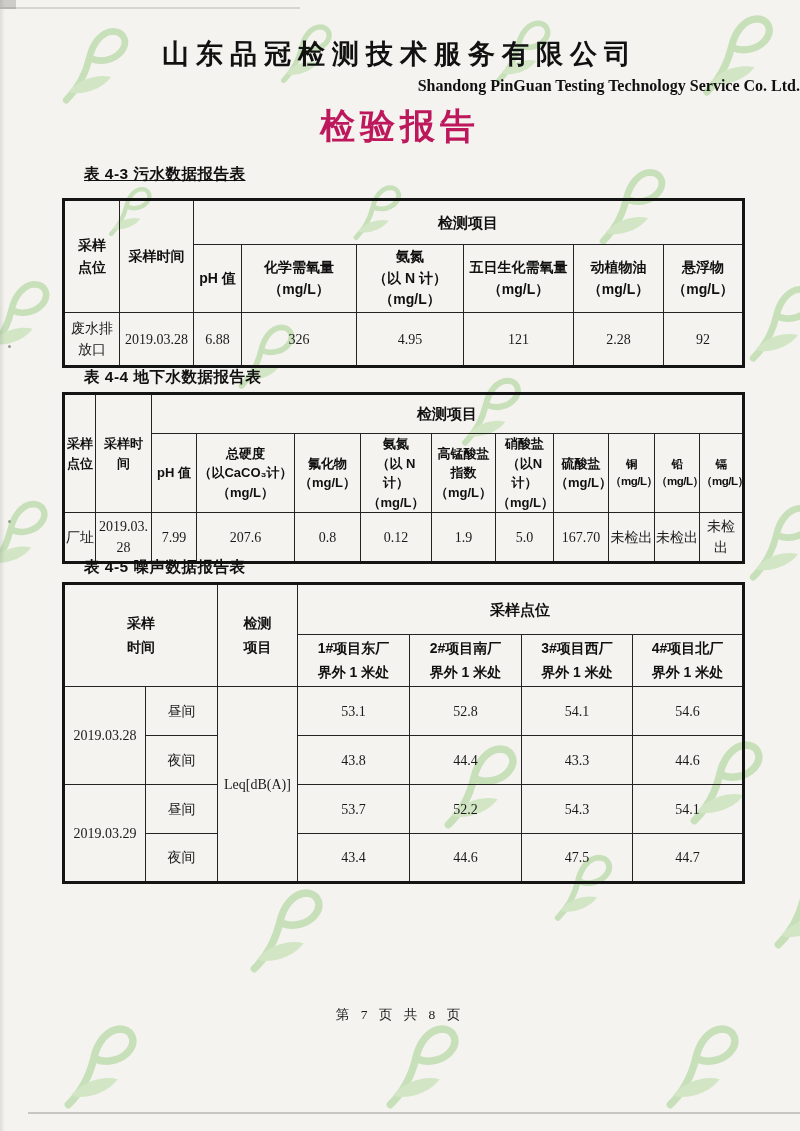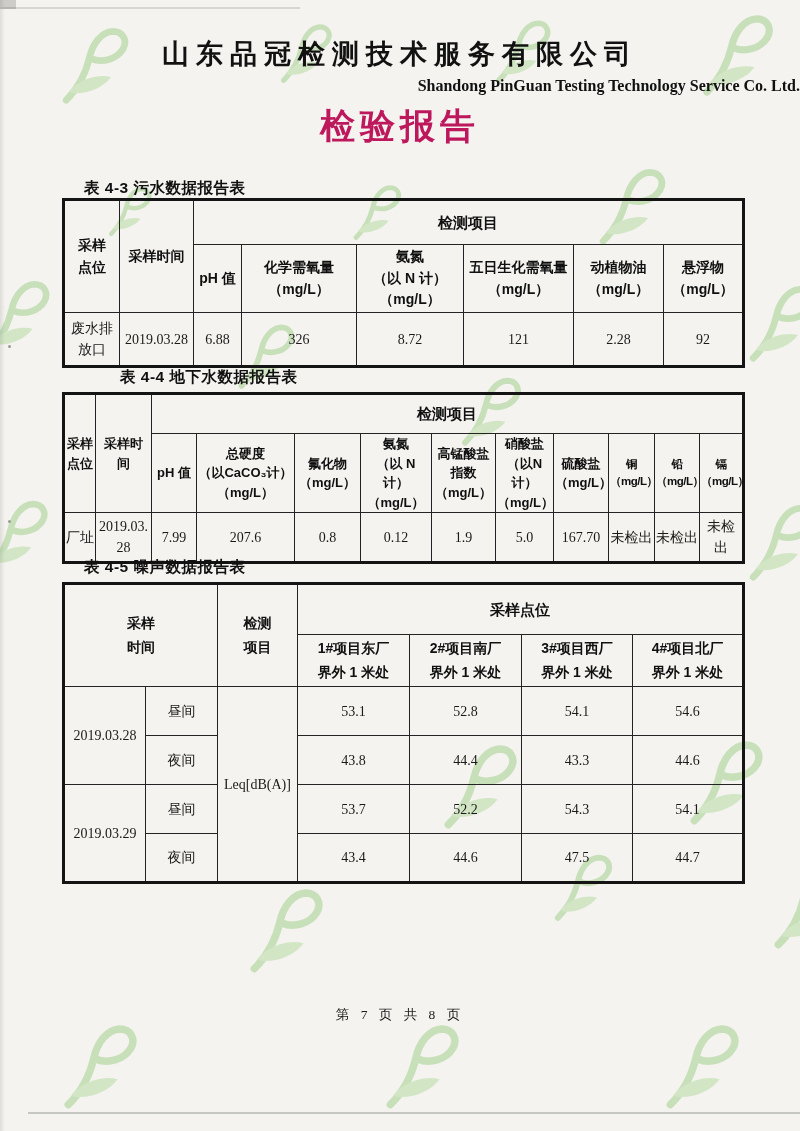--- a/index.html
+++ b/index.html
@@ -35,22 +35,22 @@
     font-family:"DejaVu Sans Mono","Liberation Mono",monospace;
     font-size:20px;letter-spacing:2px;color:#141414;
   }
 
   .caption{
     position:absolute;left:84px;
     font-family:"Liberation Sans","DejaVu Sans",sans-serif;
     font-weight:bold;font-size:15.5px;color:#101010;letter-spacing:0.5px;
     white-space:pre;
   }
-  .c1{top:178px;}
-  .c2{top:367px;margin-left:36px;}
+  .c1{top:164px;text-decoration:underline;}
+  .c2{top:367px;}
   .c3{top:557px;}
 
   table.t{
     position:absolute;left:62px;width:680px;
     border-collapse:collapse;table-layout:fixed;
     border:3px solid #141414;
   }
   .t1{top:198px;}
   .t2{top:392px;}
   .t3{top:582px;}
@@ -226,21 +226,21 @@
 （mg/L）</th>
         <th>悬浮物
 （mg/L）</th>
       </tr>
       <tr>
         <td>废水排
 放口</td>
         <td>2019.03.28</td>
         <td>6.88</td>
         <td>326</td>
-        <td>8.72</td>
+        <td>4.95</td>
         <td>121</td>
         <td>2.28</td>
         <td>92</td>
       </tr>
     </tbody>
       </table>
 
     <div class="caption c2">表 4-4 地下水数据报告表</div>
     <table class="t t2">
       <colgroup>

